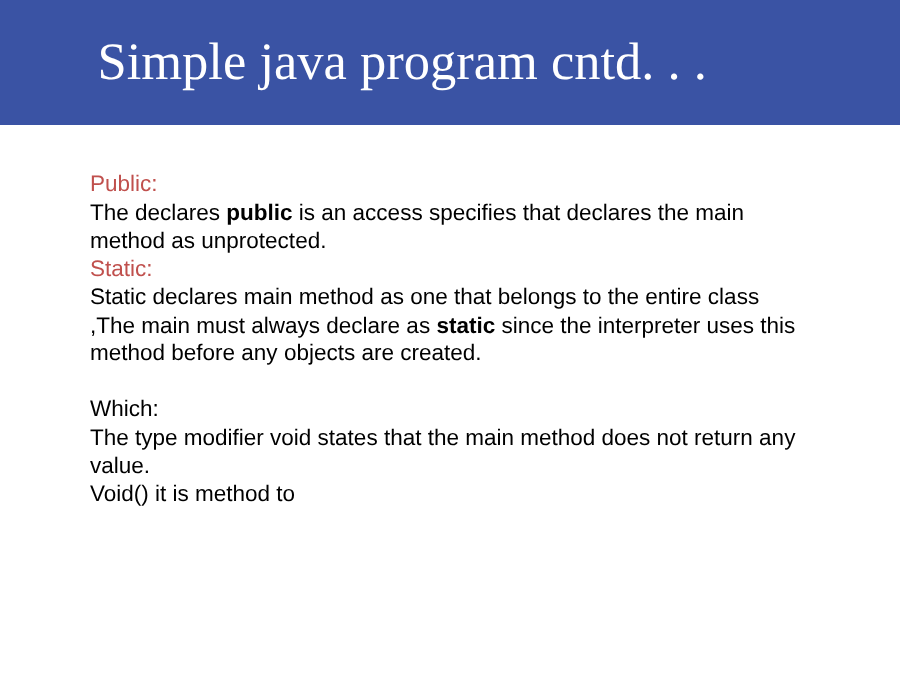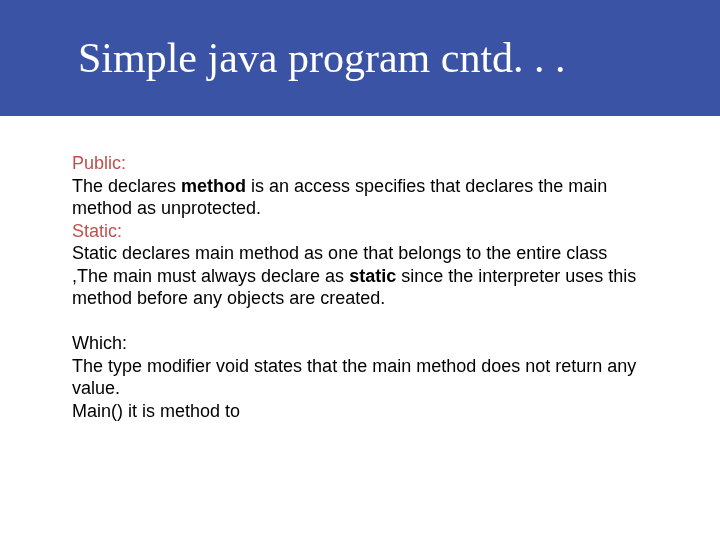--- a/index.html
+++ b/index.html
@@ -6,21 +6,21 @@
   body {
     width: 720px;
     height: 540px;
     background: #ffffff;
     font-family: Verdana, Geneva, sans-serif;
     overflow: hidden;
   }
   .header {
     background: #3a53a4;
     width: 100%;
-    height: 116px;
+    height: 100px;
     display: flex;
     align-items: center;
     padding-left: 78px;
   }
   .title {
     color: #ffffff;
     font-family: "Times New Roman", Times, serif;
     font-size: 42px;
     font-weight: normal;
   }
@@ -41,21 +41,21 @@
 </head>
 <body>
 
 <div class="header">
   <h1 class="title">Simple java program cntd. . .</h1>
 </div>
 
 <div class="content">
   <div>
     <span class="kw">Public:</span><br>
-    <span>The  declares </span><span class="bold">method</span><span> is an access specifies that declares the main method as unprotected.</span><br>
+    <span>The  declares </span><span class="bold">public</span><span> is an access specifies that declares the main method as unprotected.</span><br>
     <span class="kw">Static:</span><br>
     <span>Static declares main method as one that belongs to the entire class ,The main must always declare as </span><span class="bold">static</span><span> since the interpreter uses this method before any objects are created.</span><br>
     <br>
     <span>Which:</span><br>
     <span>The type modifier void states that the main method does not return any value.</span><br>
-    <span>Main() it is method to</span>
+    <span>Void() it is method to</span>
   </div>
 </div>
 
 </body></html>

